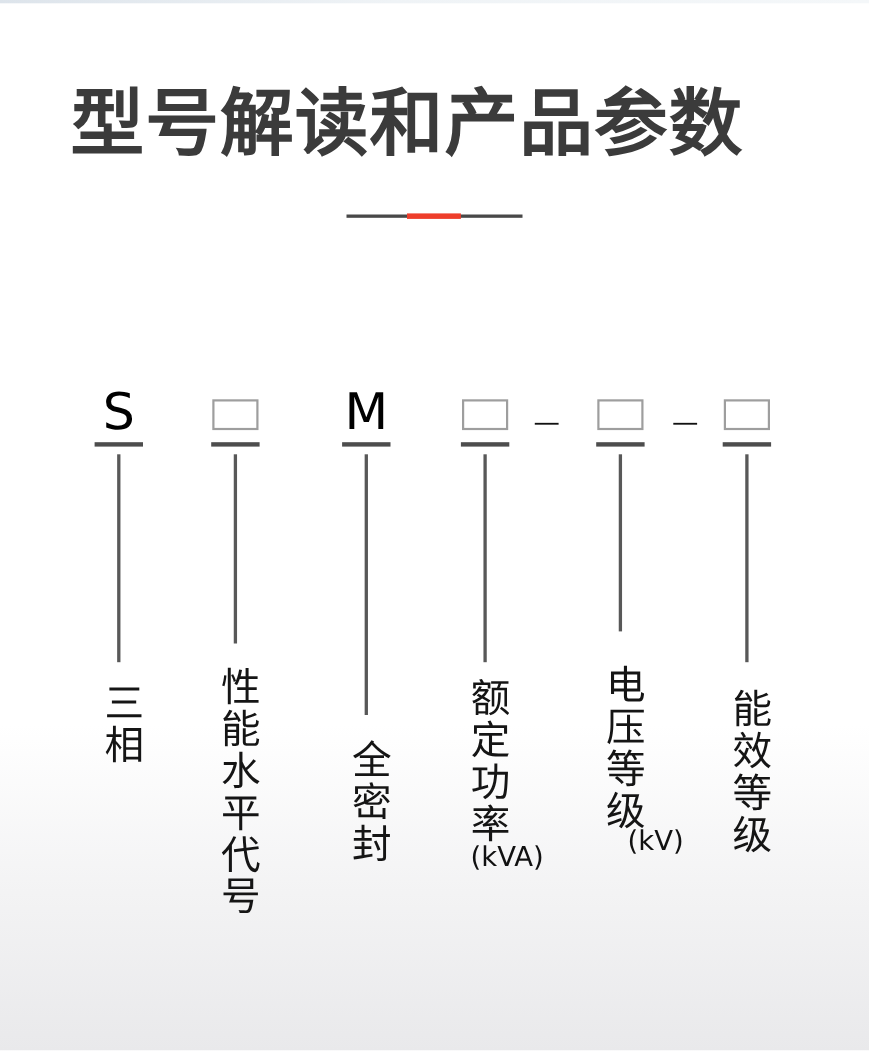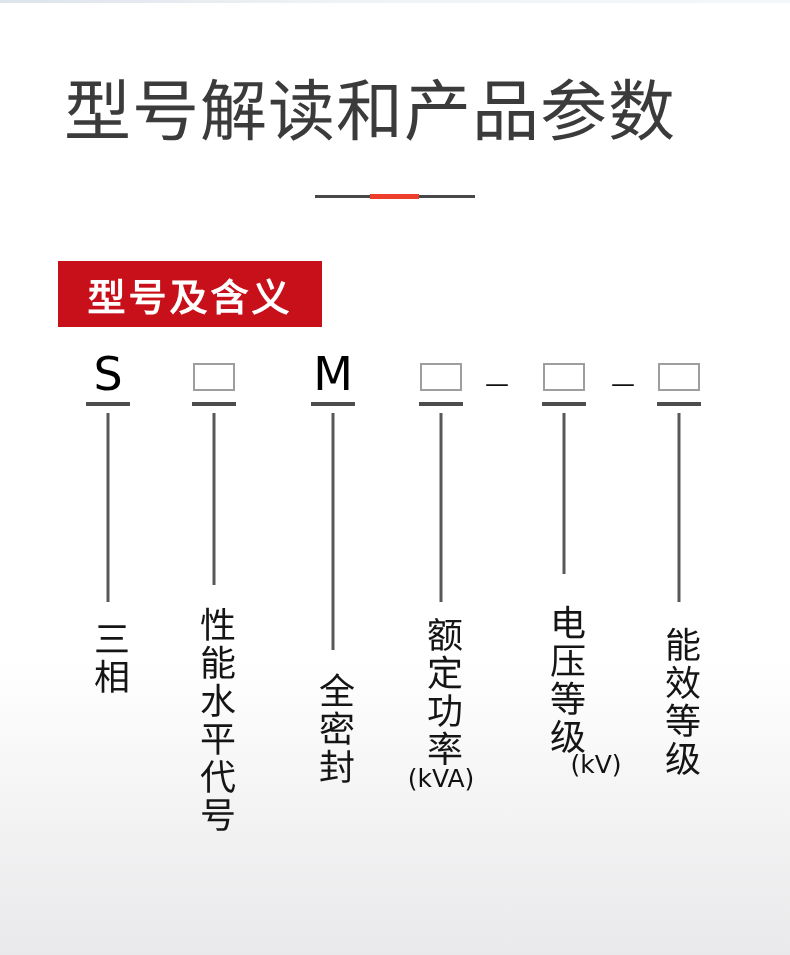--- a/index.html
+++ b/index.html
@@ -13,21 +13,21 @@
   }
   .top-band{
     position:absolute;left:0;top:0;width:790px;height:3px;
     background:linear-gradient(to right,#dde4eb 0%,#eff3f6 45%,#f4f7f9 100%);
   }
   
   .page-title{
     position:absolute;left:0;top:76px;width:740px;
     text-align:center;
     font-size:67px;line-height:72px;
-    font-weight:400;
+    font-weight:700;
     color:#3b3b3b;
     letter-spacing:1px;
     white-space:nowrap;
   }
   .title-divider{position:absolute;left:0;top:195px;width:790px;}
   .title-divider .d-line{
     position:relative;margin:0 auto;width:160px;height:3px;background:#484848;
   }
   .title-divider .d-accent{
     position:absolute;left:55px;top:-1px;width:49px;height:5px;background:#ee3e2b;
@@ -71,21 +71,21 @@
   }
   .col-1 .code-meaning-label{top:280px;}
   .col-2 .code-meaning-label{top:266px;}
   .col-3 .code-meaning-label{top:332px;}
   .col-4 .code-meaning-label{top:276px;}
   .col-5 .code-meaning-label{top:264px;}
   .col-6 .code-meaning-label{top:286px;}
   .unit-label{
     font-size:25px;color:#111;white-space:nowrap;
   }
-  .col-4 .unit-label{top:424px;}
+  .col-4 .unit-label{top:424px;margin-left:20px;}
   .col-5 .unit-label{top:410px;margin-left:32px;}
   
   .code-separator-dash{
     position:absolute;
     transform:translate(-50%,-50%);
     font-size:24px;color:#111;line-height:1;
   }
   .dash-1{left:497px;top:384px;}
   .dash-2{left:623px;top:384px;}
 </style>
@@ -97,21 +97,20 @@
   <div class="top-band"></div>
 
   <div class="page-title">型号解读和产品参数</div>
 
   <div class="title-divider">
     <div class="d-line">
       <div class="d-accent"></div>
     </div>
   </div>
 
-  <div class="section-badge">型号及含义</div>
 
   <div class="col col-1">
     <span class="code-letter">S</span>
     <div class="code-underline"></div>
     <div class="vline"></div>
     <span class="code-meaning-label">三相</span>
   </div>
 
   <div class="col col-2">
     <div class="code-box"></div>

